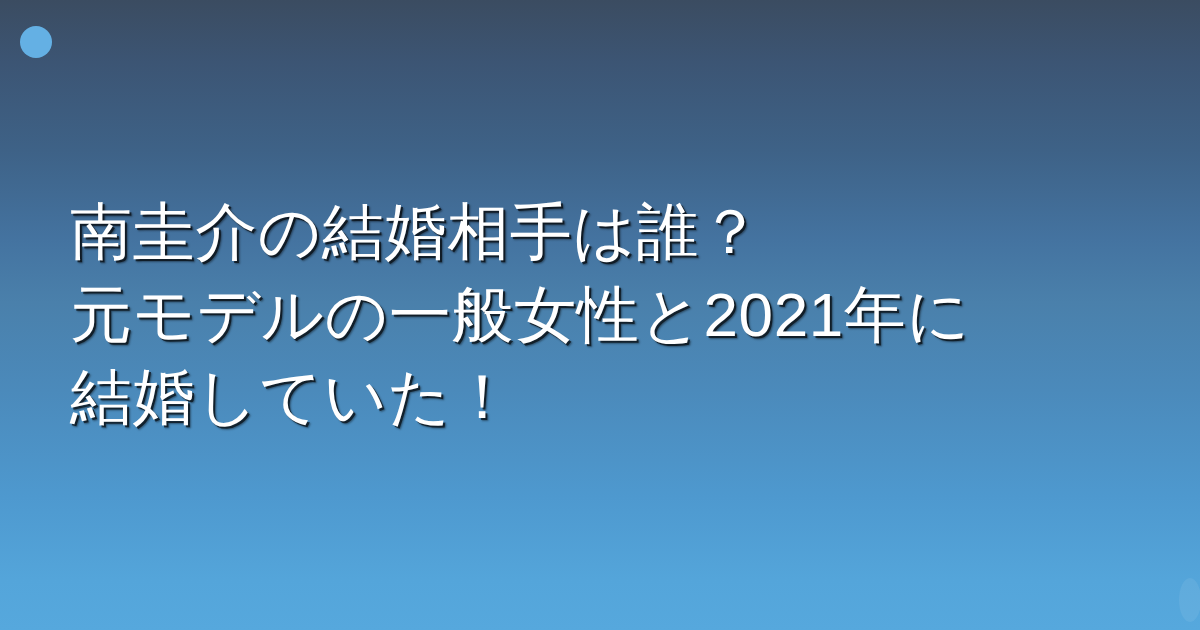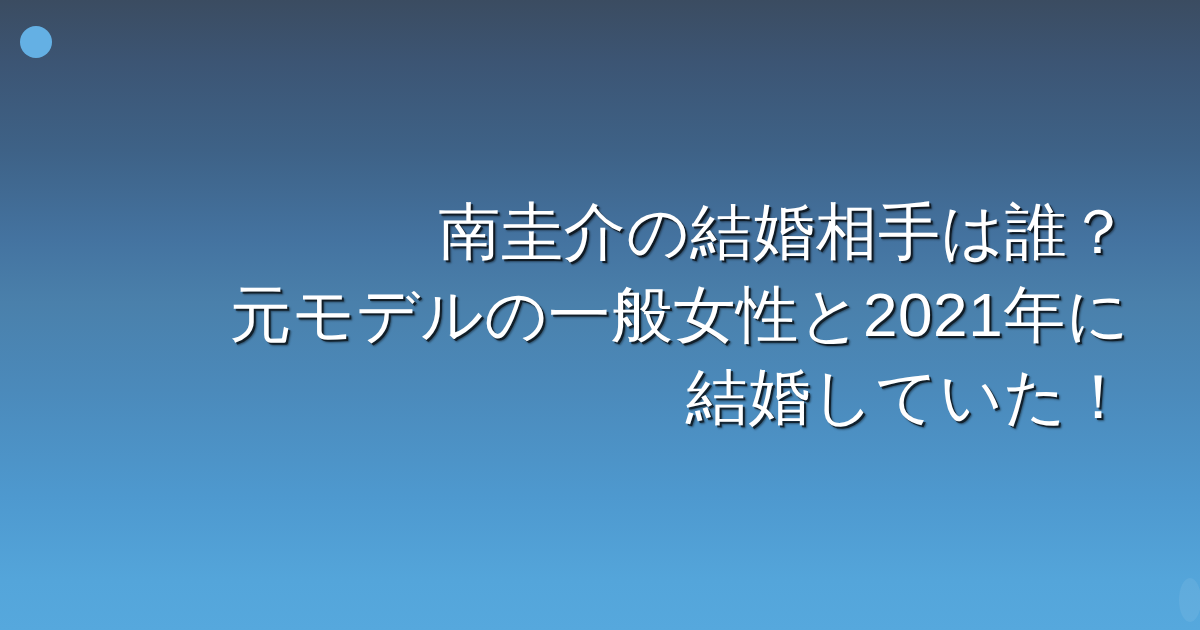--- a/index.html
+++ b/index.html
@@ -63,21 +63,21 @@
     right: 0;
     top: 0;
     bottom: 0;
     display: flex;
     align-items: center;
     justify-content: center;
   }
 
   #headline {
     width: 1060px;
-    text-align: right;
+    text-align: left;
     color: #ffffff;
     font-size: 62px;
     line-height: 1.33;
     font-weight: 400;
     letter-spacing: 0.01em;
     text-shadow:
        2px 2px 0 rgba(0, 0, 0, 0.62),
        3px 3px 2px rgba(0, 0, 0, 0.40);
     white-space: pre-line;
     word-break: keep-all;

